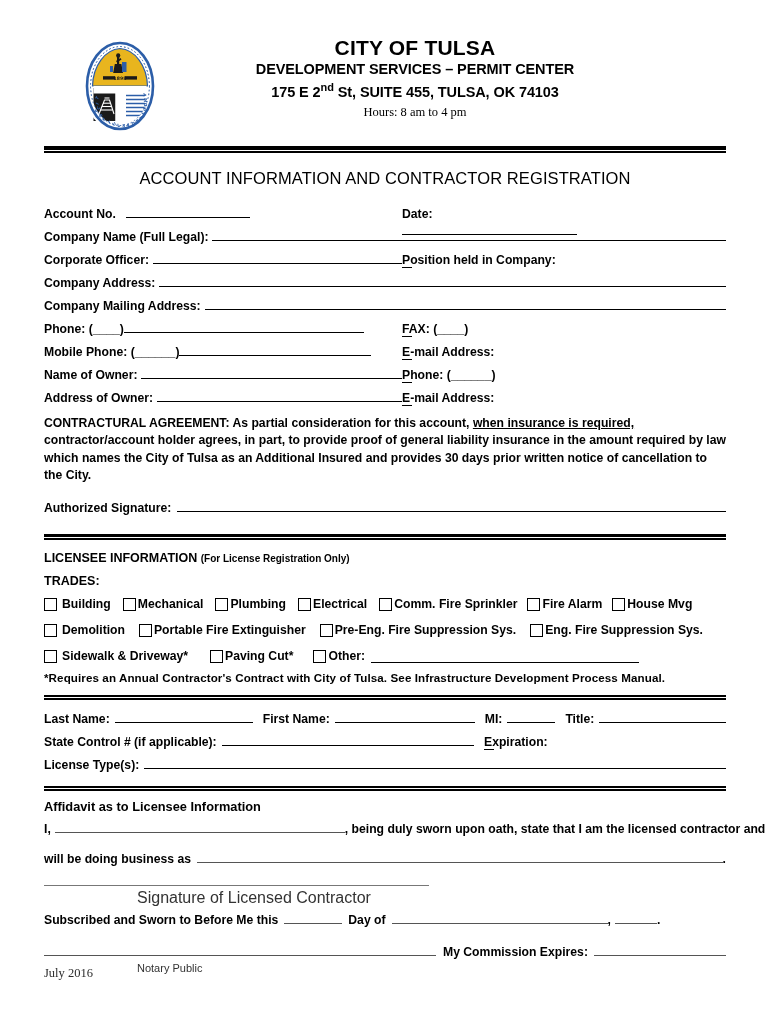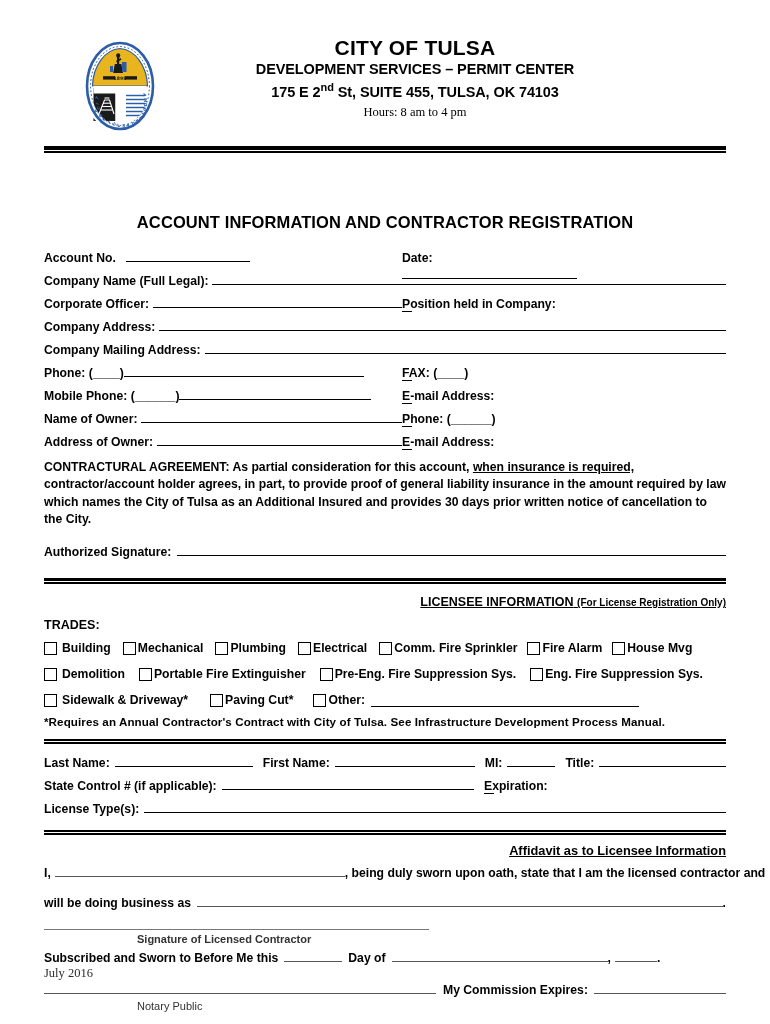--- a/index.html
+++ b/index.html
@@ -126,29 +126,27 @@
     position: absolute;
     left: 0; right: 0; top: 3px;
     height: 1.5px;
     background: #000;
   }
 
   
   .section-title {
     text-align: center;
     font-size: 16.5px;
-    font-weight: bold;
+    font-weight: normal;
     letter-spacing: 0.1px;
-    margin-top: 44px;
   }
   .sub-section-title {
-    text-align: right;
+    text-align: left;
     font-size: 12.5px;
     font-weight: bold;
-    text-decoration: underline;
   }
   .sub-section-title .paren {
     font-size: 10px;
     font-weight: bold;
   }
 
   
   .form-area { font-size: 12.2px; font-weight: bold; }
   .row {
     display: flex;
@@ -216,22 +214,22 @@
     border-bottom: 1.2px solid #555;
     height: 12px;
   }
   .sig-block { margin-top: 4px; }
   .sig-line {
     border-bottom: 1.2px solid #777;
     height: 1px;
     width: 385px;
   }
   .sig-cap {
-    font-size: 11px;
-    font-weight: bold;
+    font-size: 16px;
+    font-weight: normal;
     color: #333;
     padding-left: 93px;
     padding-top: 3px;
   }
   .notary-cap {
     font-size: 11px;
     font-weight: normal;
     color: #333;
     padding-left: 93px;
     padding-top: 3px;

